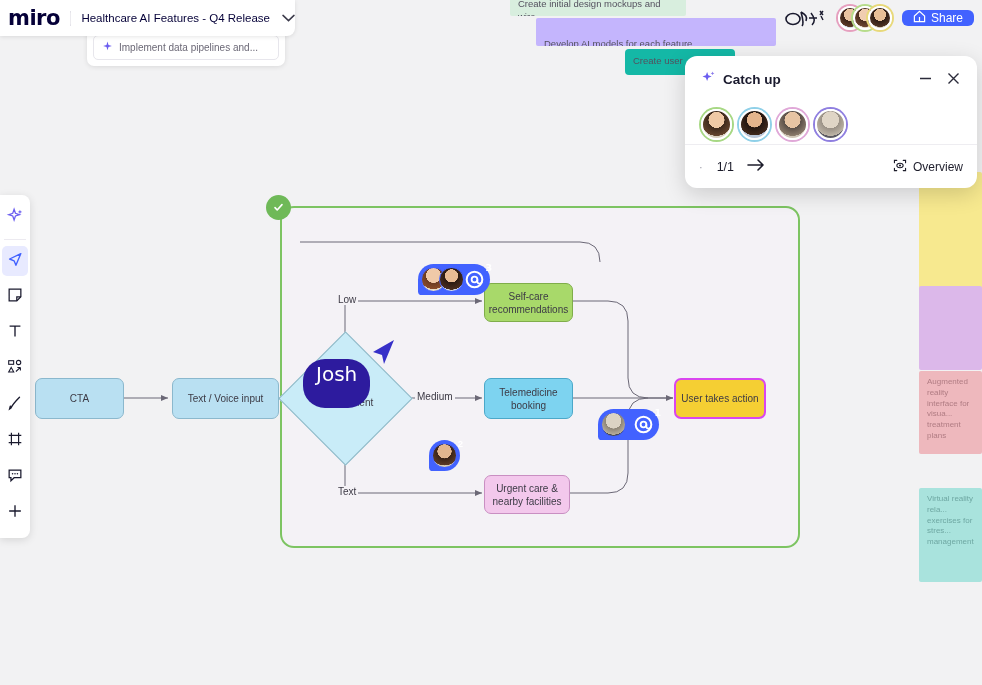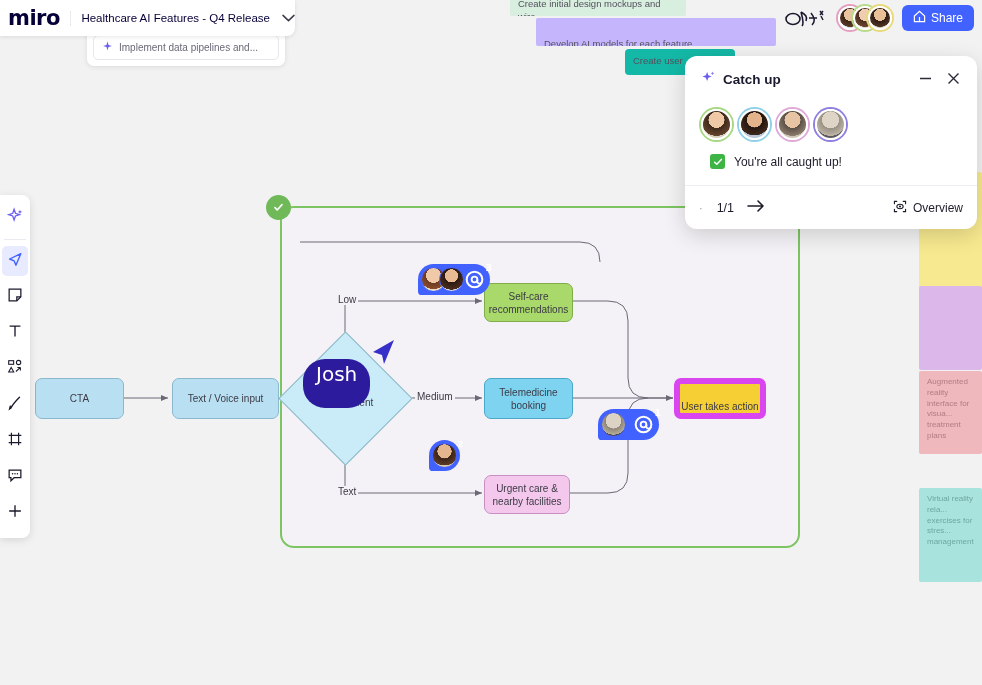--- a/index.html
+++ b/index.html
@@ -52,21 +52,21 @@
     width: 24px; height: 24px; border-radius: 50%;
     border: 2px solid #fff; position: relative; overflow: hidden;
     background: #cfcfe0;
   }
   .av.ring-pink { box-shadow: 0 0 0 2px #e6a0bf; }
   .av.ring-green { box-shadow: 0 0 0 2px #b6dc8a; }
   .av.ring-yellow { box-shadow: 0 0 0 2px #e8d97a; }
   .share-btn {
     display: flex; align-items: center; gap: 5px;
     background: #4262ff; color: #fff; border: none; border-radius: 6px;
-    height: 26px; padding: 0 11px; font-size: 12px; cursor: pointer;
+    height: 16px; padding: 0 11px; font-size: 12px; cursor: pointer;
     font-family: "Liberation Sans", sans-serif;
   }
 
   
   .toolbar {
     position: absolute; left: 0; top: 195px; width: 30px;
     background: #fff; border-radius: 0 8px 8px 0;
     box-shadow: 0 2px 8px rgba(0,0,0,.12);
     padding: 5px 0 7px; z-index: 55;
   }
@@ -280,21 +280,21 @@
 
   <div class="node" style="left:484px;top:283px;width:89px;height:39px;background:#a8d96a;border:1px solid #7fad4a;">
     <span>Self-care recommendations</span>
   </div>
   <div class="node" style="left:484px;top:378px;width:89px;height:41px;background:#7dd3f0;border:1px solid #4ba8c9;">
     <span>Telemedicine booking</span>
   </div>
   <div class="node" style="left:484px;top:475px;width:86px;height:39px;background:#f3c8ec;border:1px solid #c98fc2;justify-content:center;">
     <span>Urgent care &amp; nearby facilities</span>
   </div>
-  <div class="node" style="left:674px;top:378px;width:92px;height:41px;background:#f5cf33;border:6px solid #d946ef;align-items:flex-end;">
+  <div class="node" style="left:674px;top:378px;width:92px;height:41px;background:#f5cf33;border:2px solid #d946ef;">
     <span>User takes action</span>
   </div>
 
   <div class="badge" style="left:418px;top:264px;">
     <div class="bav" style="background:radial-gradient(circle at 50% 32%,#f0c9a8 38%,#6b3b22 39%,#8a4b2a 70%,#e7dcc8 71%);"></div>
     <div class="bav" style="background:radial-gradient(circle at 50% 34%,#e8bb94 34%,#2c1a12 35%,#4a2d1e 72%,#cfd7e8 73%);"></div>
     <div class="at">
       <svg width="21" height="21" viewBox="0 0 22 22">
           <circle cx="11" cy="11" r="8.2" fill="none" stroke="#fff" stroke-width="2.1"></circle>
           <circle cx="11" cy="11" r="3" fill="none" stroke="#fff" stroke-width="1.9"></circle>
@@ -476,28 +476,20 @@
             </svg>
         </button>
       </span>
     </div>
     <div class="cu-avatars">
       <span class="cu-av" style="box-shadow:0 0 0 2px #a7d884;background:radial-gradient(circle at 50% 33%,#efc9a5 35%,#3e2a1c 36%,#63432c 70%,#d8cfbe 71%);"></span>
       <span class="cu-av" style="box-shadow:0 0 0 2px #8fd0e8;background:radial-gradient(circle at 50% 33%,#e3b48c 33%,#231610 34%,#40291c 68%,#b9c6d8 69%);"></span>
       <span class="cu-av" style="box-shadow:0 0 0 2px #e0a8d8;background:radial-gradient(circle at 50% 33%,#e7c4a3 35%,#5c5048 36%,#8a7a6b 70%,#cfc5b6 71%);"></span>
       <span class="cu-av" style="box-shadow:0 0 0 2px #8f7fe0;background:radial-gradient(circle at 50% 33%,#dfd5c6 37%,#9a9186 38%,#bdb4a6 70%,#5b5a63 71%);"></span>
     </div>
-    <div class="cu-caught">
-      <span class="cbx">
-        <svg width="10" height="10" viewBox="0 0 10 10">
-            <path d="M1.6 5.2 L3.8 7.3 L8.4 2.4" stroke="#fff" stroke-width="1.5" fill="none" stroke-linecap="round" stroke-linejoin="round"></path>
-          </svg>
-      </span>
-      <span>You're all caught up!</span>
-    </div>
     <div class="cu-foot">
       <span class="cu-dot">·</span>
       <span class="cu-page">1/1</span>
       <span>
         <svg width="20" height="16" viewBox="0 0 20 16">
             <path d="M2 8 H17 M12 3 L17 8 L12 13" stroke="#1d1d2b" stroke-width="1.6" fill="none" stroke-linecap="round" stroke-linejoin="round"></path>
           </svg>
       </span>
       <span class="cu-ov">
         <span>

